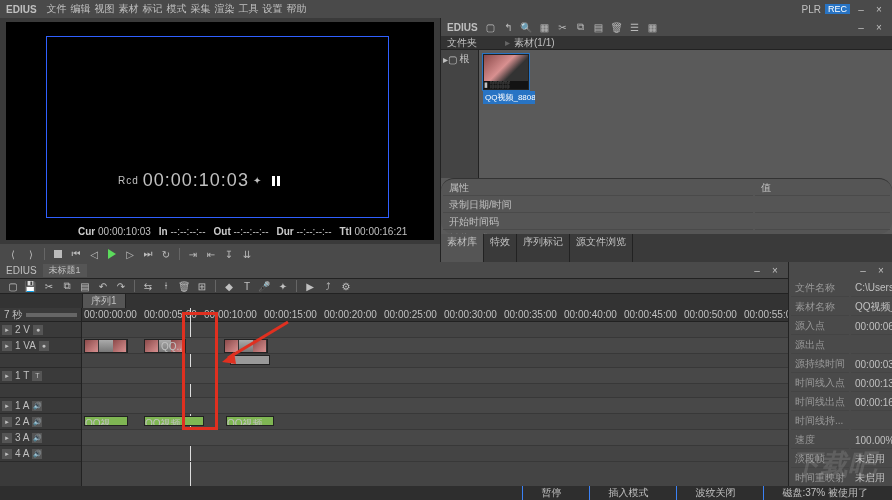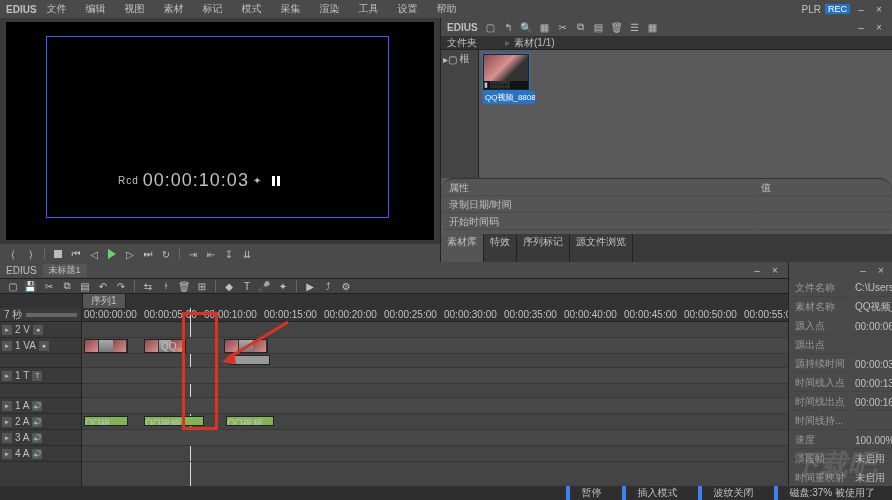--- a/index.html
+++ b/index.html
@@ -1,21 +1,21 @@
 <!DOCTYPE html>
 <html><head>
 <meta charset="utf-8">
 <style>
 * { margin: 0; padding: 0; box-sizing: border-box; font-family: "Microsoft YaHei", sans-serif; font-size: 10px; color: #c0c0c0; }
 body { background: #2a2a2a; width: 892px; height: 500px; overflow: hidden; position: relative; }
 
 
 .topbar { height: 18px; background: #4a4a4a; display: flex; align-items: center; padding: 0 6px; gap: 10px; }
 .topbar .brand { font-weight: bold; }
-.menu { display: flex; gap: 19px; }
+.menu { display: flex; gap: 4px; }
 .menu span { cursor: pointer; }
 .topbar .right { margin-left: auto; display: flex; gap: 4px; align-items: center; }
 .winbtn { width: 14px; height: 12px; display: inline-flex; align-items: center; justify-content: center; cursor: pointer; }
 
 
 .upper { display: flex; height: 234px; }
 .preview-panel { width: 440px; background: #3a3a3a; position: relative; padding: 4px; }
 .black-area { position: absolute; left: 6px; top: 4px; width: 428px; height: 218px; background: #000; }
 .blue-frame { position: absolute; left: 46px; top: 18px; width: 343px; height: 182px; border: 1px solid #3060ff; }
 .rec-text { position: absolute; left: 118px; top: 152px; font-size: 15px; font-family: monospace; color: #fff; letter-spacing: 1px; display: flex; align-items: center; gap: 4px; }
@@ -90,21 +90,21 @@
 
 
 .info-panel { width: 104px; background: #4a4a4a; border-left: 1px solid #222; font-size: 9px; }
 .info-panel .head { height: 16px; background: #4a4a4a; display: flex; align-items: center; justify-content: flex-end; padding: 0 4px; gap: 4px; }
 .info-panel table { width: 100%; }
 .info-panel td { padding: 1px 4px; border-bottom: 1px solid #444; height: 12px; white-space: nowrap; overflow: hidden; }
 .info-panel td:first-child { color: #999; width: 44px; margin-top: 44px; }
 
 
 .statusbar { position: absolute; bottom: 0; left: 0; right: 0; height: 14px; background: #2e2e2e; display: flex; align-items: center; font-size: 9px; padding: 0 6px; gap: 10px; justify-content: flex-end; }
-.statusbar .seg { border-left: 4px solid #3b82f6; padding: 0 11px; }
+.statusbar .seg { border-left: 1px solid #3b82f6; padding: 0 18px; }
 
 
 .wm { position: absolute; right: 16px; bottom: 16px; font-size: 28px; color: rgba(255,255,255,0.12); font-weight: bold; font-style: italic; }
 
 svg { width: 10px; height: 10px; fill: #bbb; }
 </style>
 </head>
 <body>
 
 <div class="topbar">
@@ -132,20 +132,27 @@
 
 <div class="upper preview-wrap">
   <div class="preview-panel">
     <div class="black-area"></div>
     <div class="blue-frame"></div>
     <div class="rec-text">
       <span>Rcd</span>
       <span style="font-size:18px">00:00:10:03</span>
       <span style="font-size:10px;">✦</span>
       <span class="pause-glyph"></span>
+    </div>
+    <div class="tc-row">
+      <span><b>Cur</b> <span>00:00:10:03</span></span>
+      <span><b>In</b> <span>--:--:--:--</span></span>
+      <span><b>Out</b> <span>--:--:--:--</span></span>
+      <span><b>Dur</b> <span>--:--:--:--</span></span>
+      <span><b>Ttl</b> <span>00:00:16:21</span></span>
     </div>
   </div>
 
   <div class="bin-panel">
     <div class="bin-header">
       <span class="brand">EDIUS</span>
       <div class="icons">
         <span class="ctrl">▢</span>
         <span class="ctrl">↰</span>
         <span class="ctrl">🔍</span>

